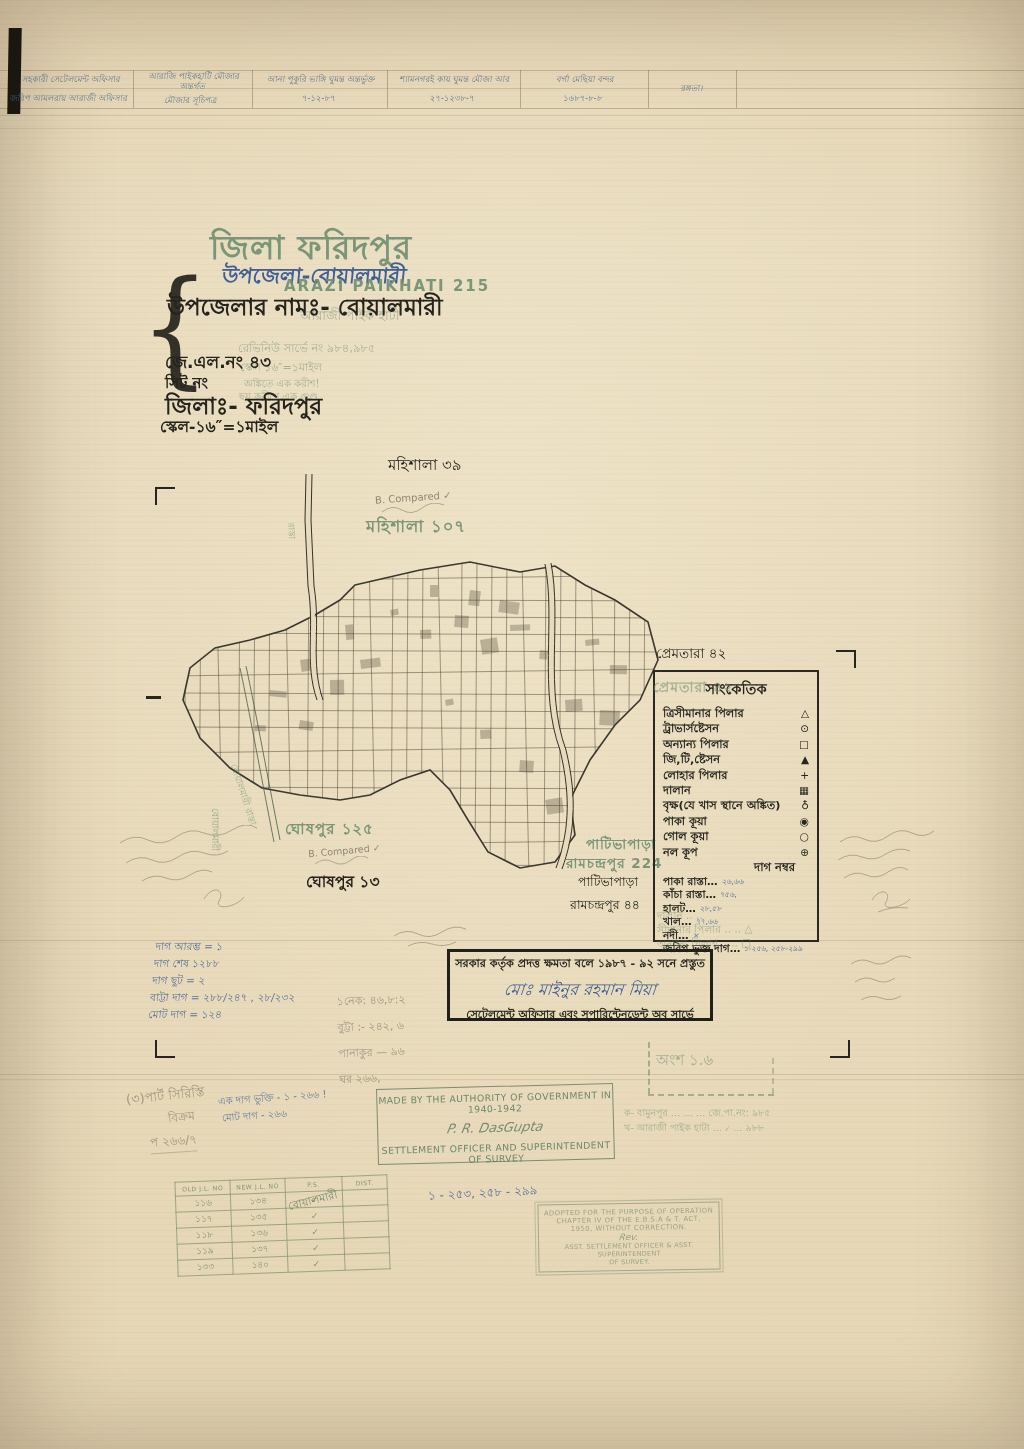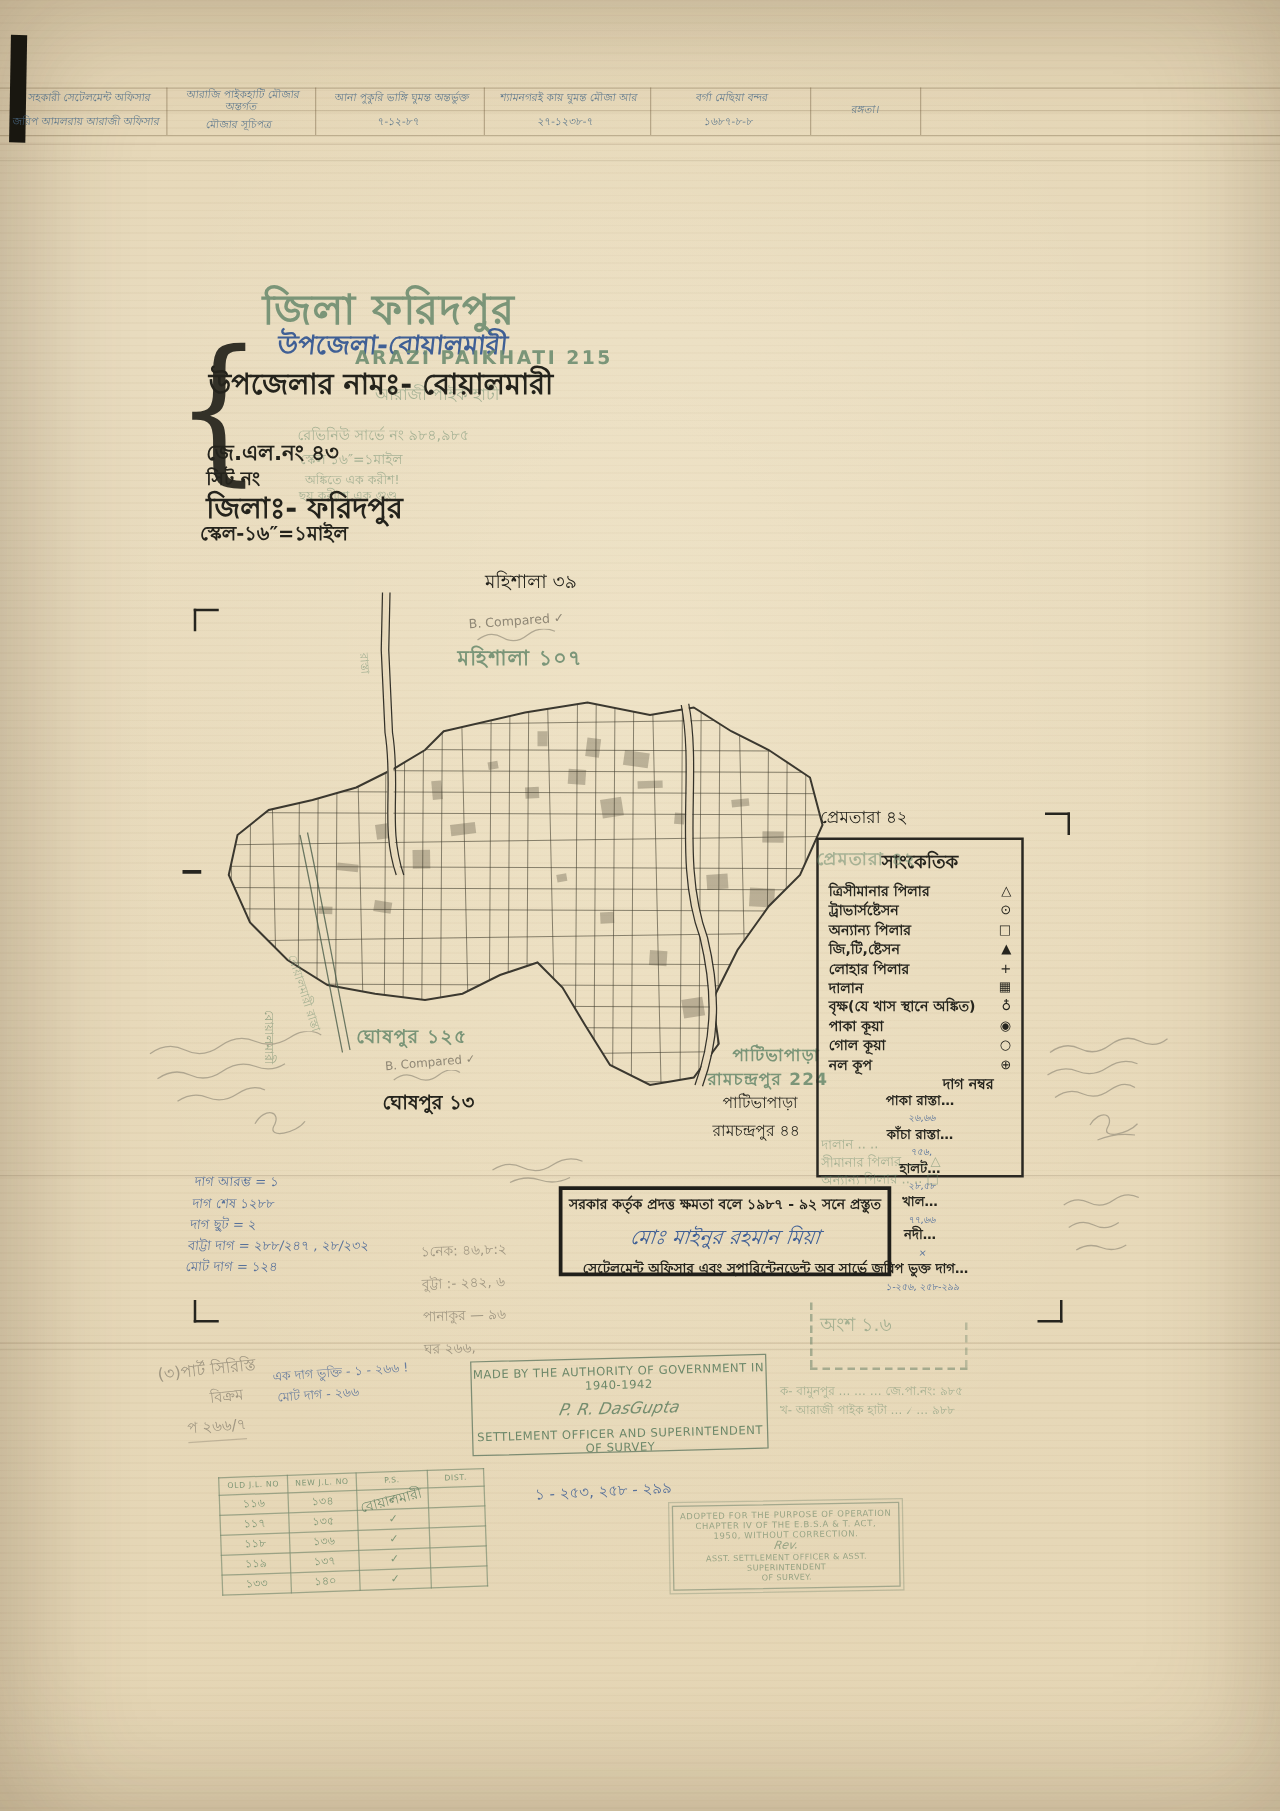--- a/index.html
+++ b/index.html
@@ -21,21 +21,21 @@
   .pencil{color:#8f8775;}
   .hw{transform:skewX(-6deg);}
   .stamp{letter-spacing:1px;opacity:.9;}
   .ghost{opacity:.55;}
   .hdr-cell{position:absolute;top:70px;height:38px;display:flex;flex-direction:column;justify-content:space-around;
     text-align:center;font-size:8.5px;color:#4a6a86;line-height:1.1;transform:skewX(-8deg);opacity:.85;}
   .corner{position:absolute;width:18px;height:16px;}
   .lg-row{display:flex;justify-content:space-between;align-items:center;font-size:11.3px;font-weight:bold;
     color:#26251e;line-height:15.4px;}
   .lg-sym{font-size:10.5px;font-weight:normal;}
-  .dag-row{display:flex;align-items:center;font-size:10.6px;font-weight:bold;color:#26251e;line-height:13.4px;flex-direction:column;}
+  .dag-row{display:flex;align-items:flex-end;font-size:10.6px;font-weight:bold;color:#26251e;line-height:13.4px;}
   .dag-val{font-size:7.5px;color:#54709b;font-weight:normal;margin-left:4px;transform:skewX(-8deg);}
   table.jl{border-collapse:collapse;transform:rotate(-2deg);opacity:.75;}
   table.jl th,table.jl td{border:1px solid rgba(80,110,85,.65);color:#5d8160;text-align:center;padding:0 2px;}
   table.jl th{font-size:6.2px;height:13px;font-weight:normal;letter-spacing:.5px;}
   table.jl td{font-size:9px;height:12px;}
   .scribble path{fill:none;stroke:#97907e;stroke-width:1;opacity:.7;}
 </style>
 </head>
 <body>
 

